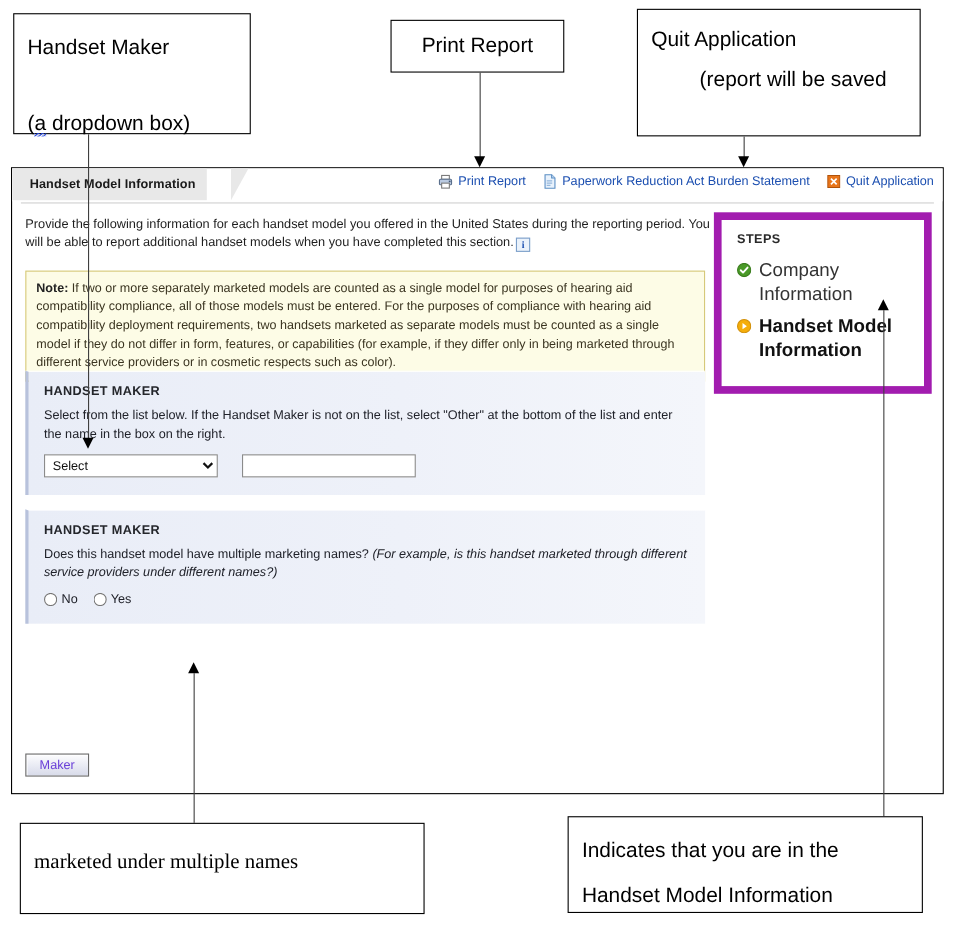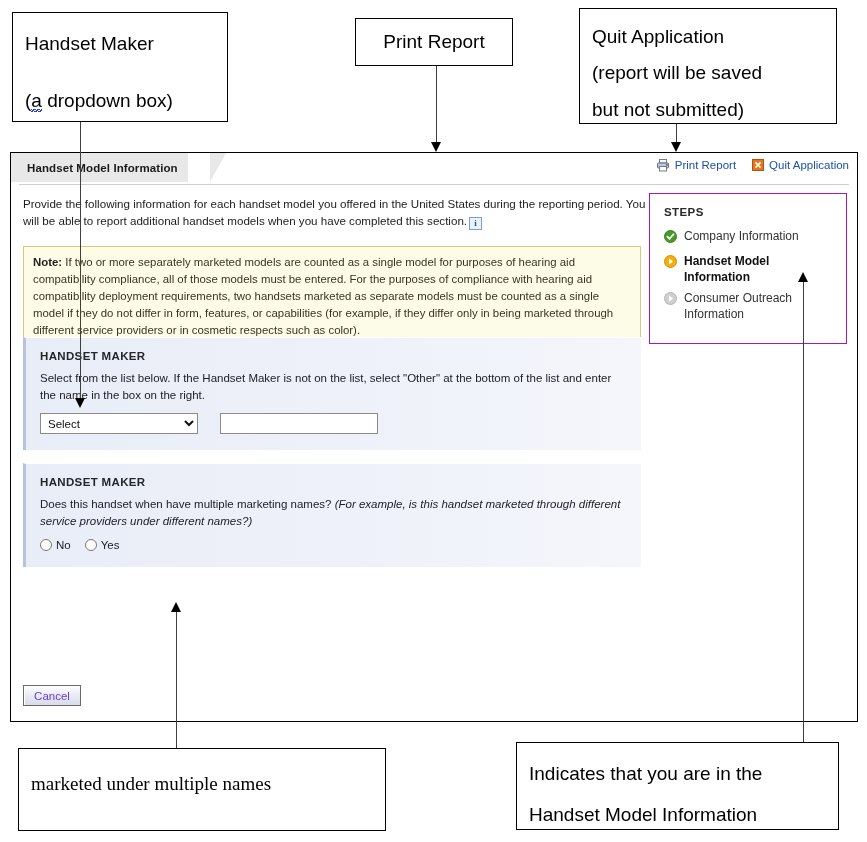--- a/index.html
+++ b/index.html
@@ -174,38 +174,38 @@
     color: #3a3420;
     line-height: 1.48;
   }
   #note-box b { color: #222; }
 
   
   #steps-panel {
     position: absolute;
     right: 10px; top: 4px;
     width: 198px;
-    border: 1px solid #a21caf;
+    border: 7px solid #a21caf;
     background: #ffffff;
     box-sizing: border-box;
     padding: 12px 12px 14px 14px;
   }
   #steps-title {
     font-size: 11.5px;
     font-weight: bold;
     color: #2a2a2a;
     letter-spacing: .4px;
     margin-bottom: 11px;
   }
   .step-row {
     display: flex;
     align-items: flex-start;
     gap: 7px;
     margin-bottom: 6px;
-    font-size: 12px;
+    font-size: 17px;
     color: #333333;
     line-height: 1.32;
   }
   .step-row.current { font-weight: bold; color: #111; }
   .step-ic { flex: 0 0 auto; margin-top: 1px; }
 
   
   .panel {
     position: absolute;
     left: 12px;
@@ -289,37 +289,36 @@
     color: #6a3fd8;
     cursor: pointer;
     padding: 0;
   }
 </style>
 </head>
 <body>
 
 <div class="callout" style="left:12px; top:12px; width:216px; height:110px;">
   <div style="margin-top:8px;">Handset Maker</div>
-  <div style="margin-top:28px;">
+  <div style="margin-top:40px;">
     <span>(</span><span class="squiggle">a</span><span> dropdown box)</span>
   </div>
 </div>
 <div class="callout-line" style="left:80px; top:122px; height:282px;"></div>
 <div class="arrow-head arrow-down" style="left:75px; top:398px;"></div>
 
 <div class="callout" style="left:355px; top:18px; width:158px; height:48px; display:flex; align-items:center; justify-content:center;">
   <span>Print Report</span>
 </div>
 <div class="callout-line" style="left:436px; top:66px; height:80px;"></div>
 <div class="arrow-head arrow-down" style="left:431px; top:142px;"></div>
 
 <div class="callout" style="left:579px; top:8px; width:258px; height:116px;">
   <div style="margin-top:5px;">Quit Application</div>
-  <div style="margin-top:7px;">(report will be saved</div>
-  <div style="margin-top:7px;">but not submitted)</div>
+  <div style="margin-top:7px;margin-left:44px;">(report will be saved</div>
 </div>
 <div class="callout-line" style="left:676px; top:124px; height:22px;"></div>
 <div class="arrow-head arrow-down" style="left:671px; top:142px;"></div>
 
 <div id="app-frame">
 
   <div id="topbar">
     <div id="tab">
       <span>Handset Model Information</span>
     </div>
@@ -332,20 +331,32 @@
           <svg width="14" height="14" viewBox="0 0 14 14">
             <rect x="3.5" y="1.5" width="7" height="3.5" fill="#ffffff" stroke="#7b7b7b" stroke-width="1"></rect>
             <rect x="1.5" y="5" width="11" height="5" rx="1" fill="#b9c9e0" stroke="#5a6f8c" stroke-width="1"></rect>
             <rect x="3.5" y="8.5" width="7" height="4.5" fill="#ffffff" stroke="#7b7b7b" stroke-width="1"></rect>
             <rect x="10" y="6.2" width="1.6" height="1.4" fill="#3f5673"></rect>
           </svg>
         </span>
         <span class="tool-label">Print Report</span>
       </a>
 
+      <a class="tool-link">
+        <span class="ic">
+          <svg width="12" height="14" viewBox="0 0 12 14">
+            <path d="M1.5 0.8 h6 l3 3 v9.4 h-9 z" fill="#e9f2fc" stroke="#5b8ec4" stroke-width="1"></path>
+            <path d="M7.5 0.8 v3 h3" fill="#c6dcf2" stroke="#5b8ec4" stroke-width="1"></path>
+            <rect x="3" y="6" width="5" height="0.9" fill="#7fa8d4"></rect>
+            <rect x="3" y="8" width="5" height="0.9" fill="#7fa8d4"></rect>
+            <rect x="3" y="10" width="3.4" height="0.9" fill="#7fa8d4"></rect>
+          </svg>
+        </span>
+        <span class="tool-label">Paperwork Reduction Act Burden Statement</span>
+      </a>
 
       <a class="tool-link">
         <span class="ic">
           <svg width="12" height="12" viewBox="0 0 12 12">
             <rect x="0.5" y="0.5" width="11" height="11" fill="#e8751a" stroke="#b1530a" stroke-width="1"></rect>
             <path d="M3.4 3.4 L8.6 8.6 M8.6 3.4 L3.4 8.6" stroke="#ffffff" stroke-width="1.5"></path>
           </svg>
         </span>
         <span class="tool-label">Quit Application</span>
       </a>
@@ -380,60 +391,51 @@
       <div class="step-row current">
         <span class="step-ic">
           <svg width="13" height="13" viewBox="0 0 13 13">
             <circle cx="6.5" cy="6.5" r="6" fill="#f5ae0a" stroke="#d2900a" stroke-width="1"></circle>
             <path d="M5 3.6 L9 6.5 L5 9.4 Z" fill="#ffffff"></path>
           </svg>
         </span>
         <span>Handset Model Information</span>
       </div>
 
-      <div class="step-row">
-        <span class="step-ic">
-          <svg width="13" height="13" viewBox="0 0 13 13">
-            <circle cx="6.5" cy="6.5" r="6" fill="#cfcfcf" stroke="#b4b4b4" stroke-width="1"></circle>
-            <path d="M5 3.6 L9 6.5 L5 9.4 Z" fill="#ffffff"></path>
-          </svg>
-        </span>
-        <span>Consumer Outreach Information</span>
-      </div>
     </div>
 
     <div class="panel" id="maker-panel">
       <div class="panel-title">HANDSET MAKER</div>
       <div class="panel-desc">Select from the list below. If the Handset Maker is not on the list, select "Other" at the bottom of the list and enter the name in the box on the right.</div>
       <div class="row-inputs">
         <select class="maker-select">
           <option>Select</option>
         </select>
         <input class="maker-text" type="text" value="" style="">
       </div>
     </div>
 
     <div class="panel" id="model-panel">
       <div class="panel-title">HANDSET MAKER</div>
       <div class="panel-desc">
-        <span>Does this handset when have multiple marketing names? </span><i>(For example, is this handset marketed through different service providers under different names?)</i>
+        <span>Does this handset model have multiple marketing names? </span><i>(For example, is this handset marketed through different service providers under different names?)</i>
       </div>
       <div class="radio-row">
         <label>
           <input type="radio" name="multi-names" style="">
           <span>No</span>
         </label>
         <label>
           <input type="radio" name="multi-names" style="">
           <span>Yes</span>
         </label>
       </div>
     </div>
 
-    <button id="cancel-button">Cancel</button>
+    <button id="cancel-button">Maker</button>
 
   </div>
 </div>
 
 <div class="arrow-head arrow-up" style="left:171px; top:602px;"></div>
 <div class="callout-line" style="left:176px; top:612px; height:138px;"></div>
 <div class="callout" style="left:18px; top:748px; width:368px; height:83px;">
   <div style="margin-top:12px;font-family:Liberation Serif, serif;">marketed under multiple names</div>
 </div>
 

